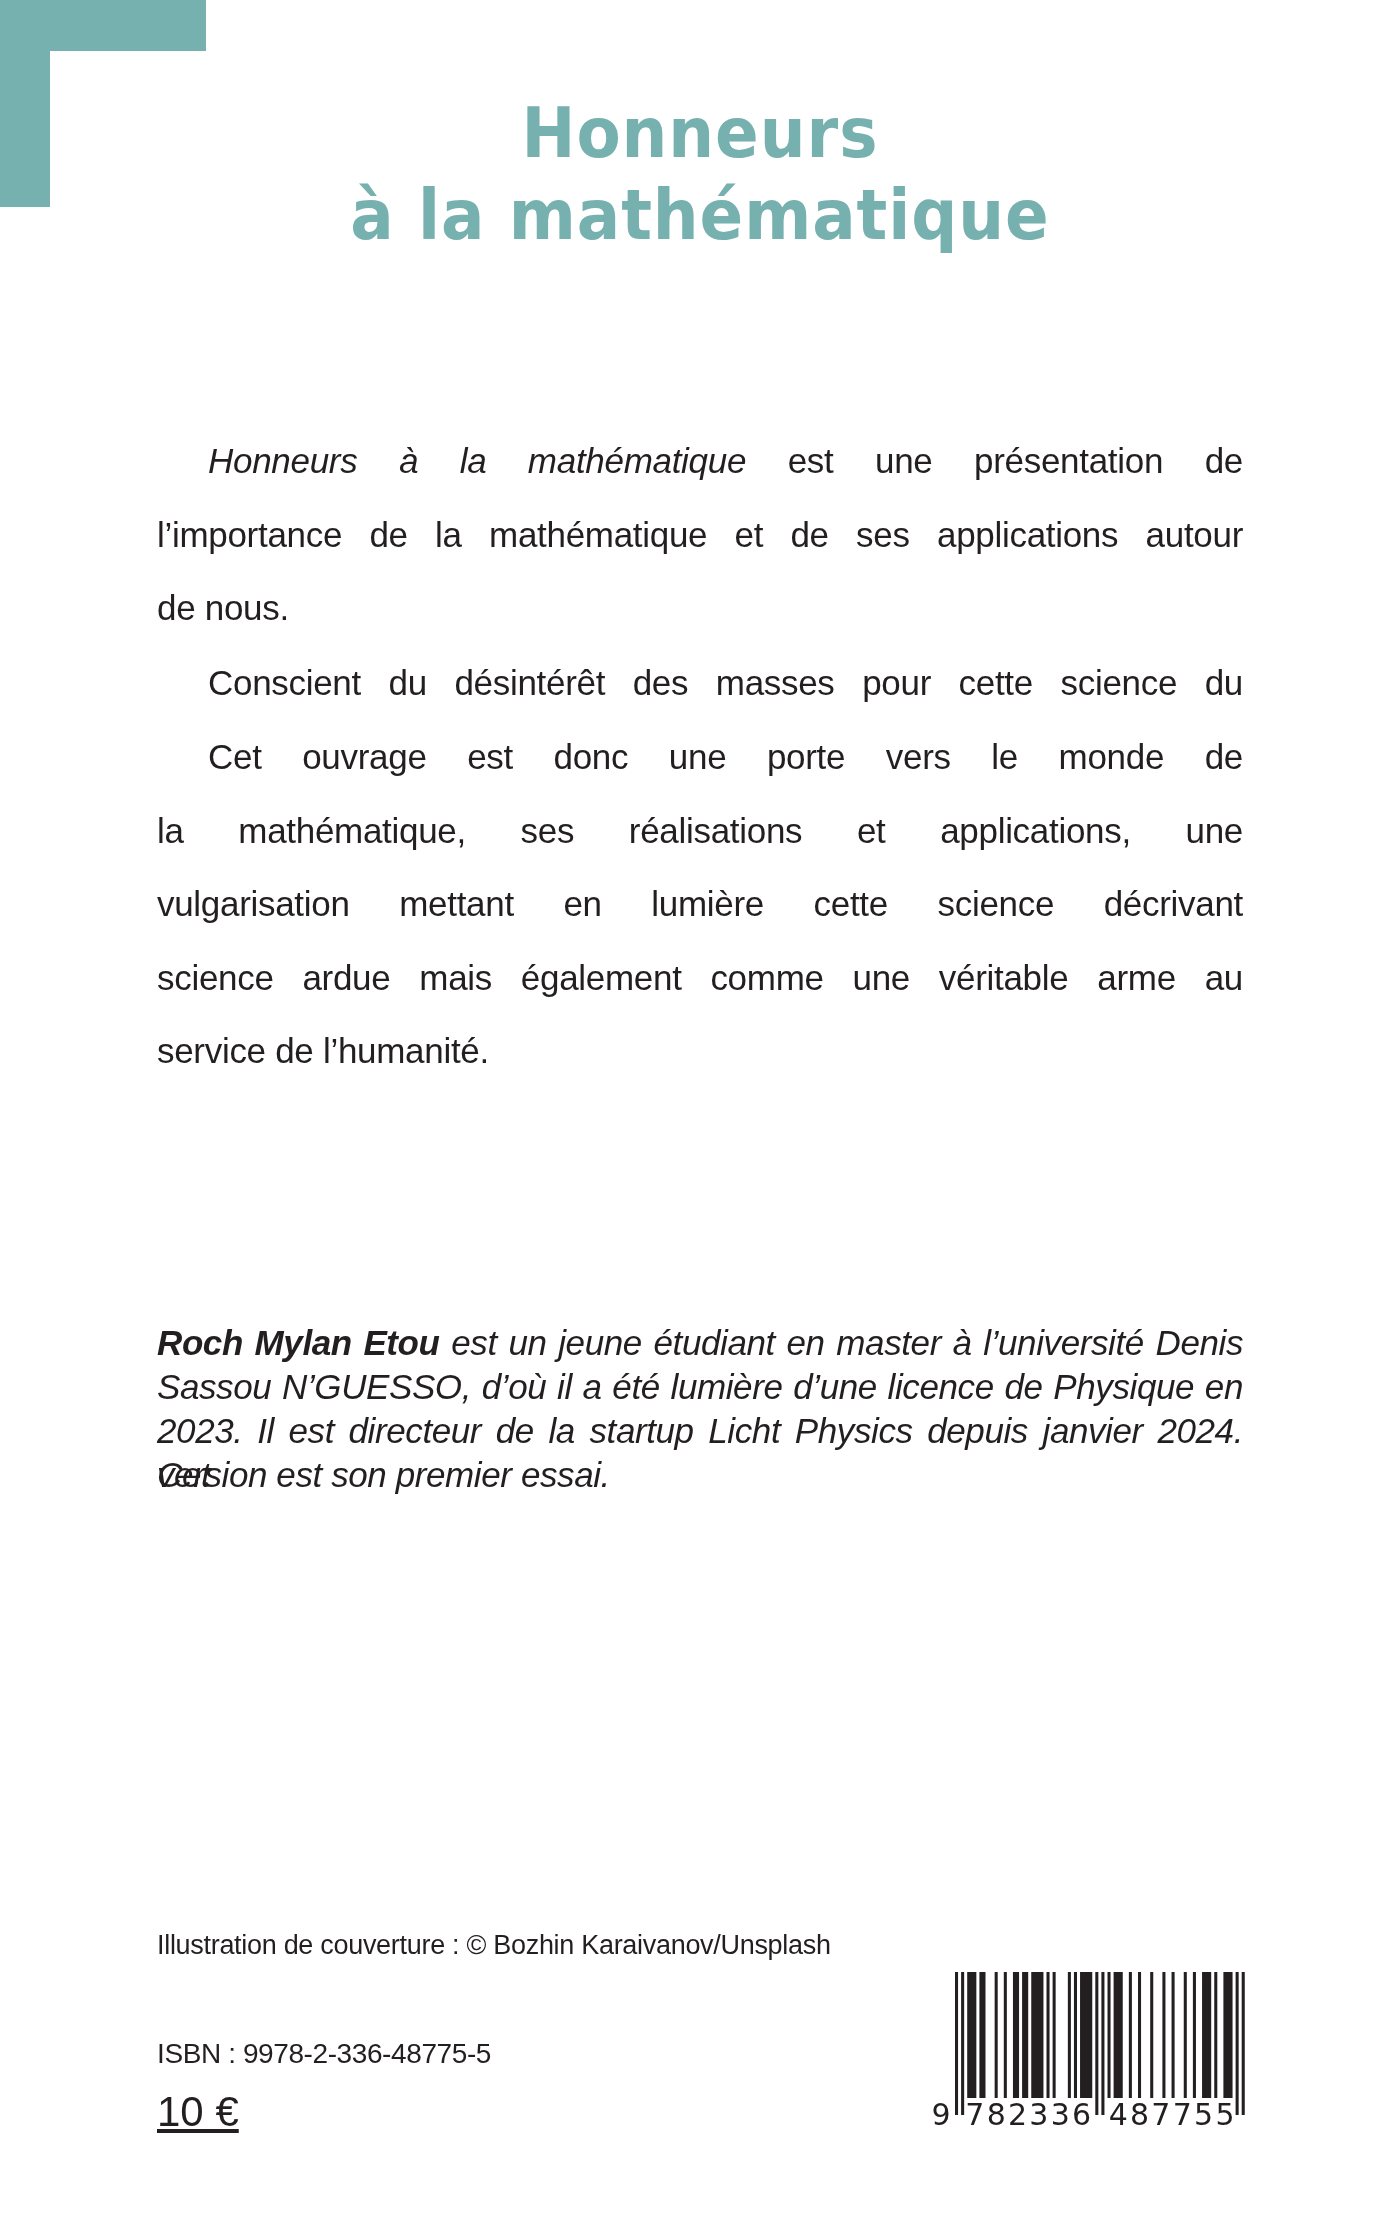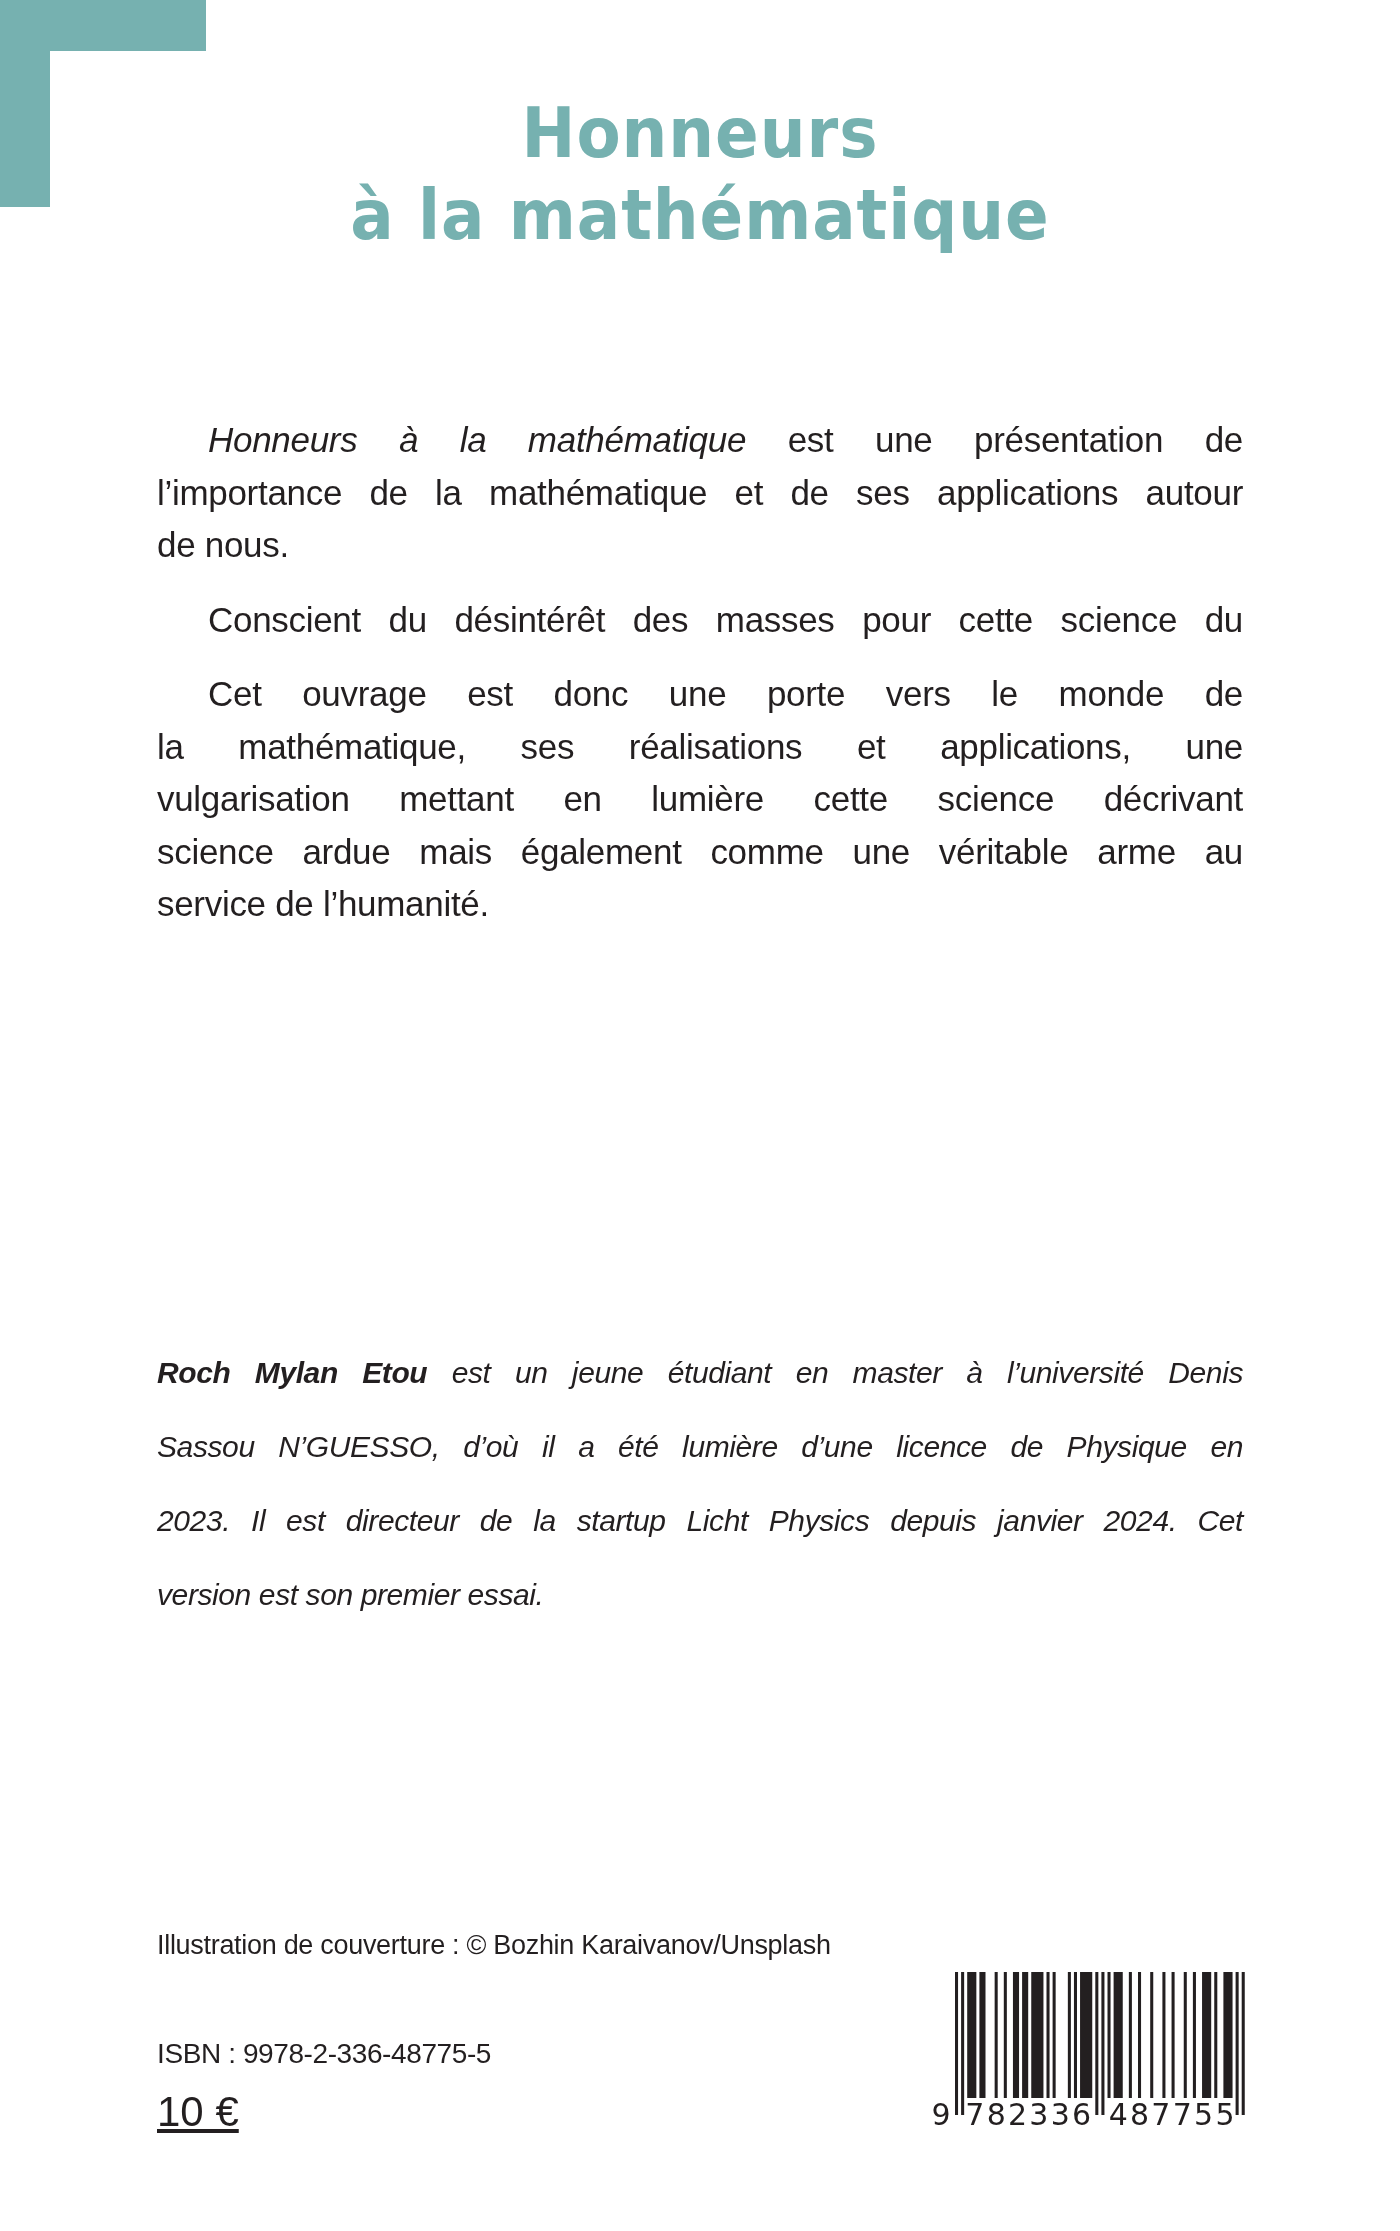--- a/index.html
+++ b/index.html
@@ -14,27 +14,27 @@
   }
   .title-1 { top: 92px; font-size: 70px; line-height: 82px; transform: scaleX(0.92); transform-origin: 700px 0; }
   .title-2 { top: 174px; font-size: 70px; line-height: 82px; transform: scaleX(0.92); transform-origin: 700px 0; }
 
   .body-block {
     position: absolute; left: 157px; width: 1086px;
     font-family: "Liberation Sans", sans-serif; color: #231f20;
   }
   .line { display: block; white-space: nowrap; }
   .just { text-align: justify; text-align-last: justify; white-space: normal; }
-  .desc .line { font-size: 35px; height: 52.5px; line-height: 52.5px; letter-spacing: -0.3px; }
+  .desc .line { font-size: 35px; height: 52.5px; line-height: 52.5px; letter-spacing: -0.3px; margin-top: 21px; }
   .indent { padding-left: 51px; }
   .para { margin: 0; }
   .para + .para { margin-top: 22px; }
 
   .bio { top: 1321px; }
-  .bio .line { font-size: 30px; height: 44px; line-height: 44px; font-style: italic; letter-spacing: -0.4px; margin-top: 30px; }
+  .bio .line { font-size: 35px; height: 44px; line-height: 44px; font-style: italic; letter-spacing: -0.4px; }
   .bio b { font-weight: bold; }
 
   .credit { position: absolute; left: 157px; top: 1930px; font-family: "Liberation Sans", sans-serif; font-size: 27px; color: #231f20; letter-spacing: -0.3px; }
   .isbn { position: absolute; left: 157px; top: 2038px; font-family: "Liberation Sans", sans-serif; font-size: 28px; color: #231f20; letter-spacing: -0.4px; }
   .price { position: absolute; left: 157px; top: 2088px; font-family: "Liberation Sans", sans-serif; font-size: 42px; color: #231f20; text-decoration: underline; }
 
   .barcode { position: absolute; left: 925px; top: 1965px; width: 330px; height: 175px; }
 </style>
 </head>
 <body>

